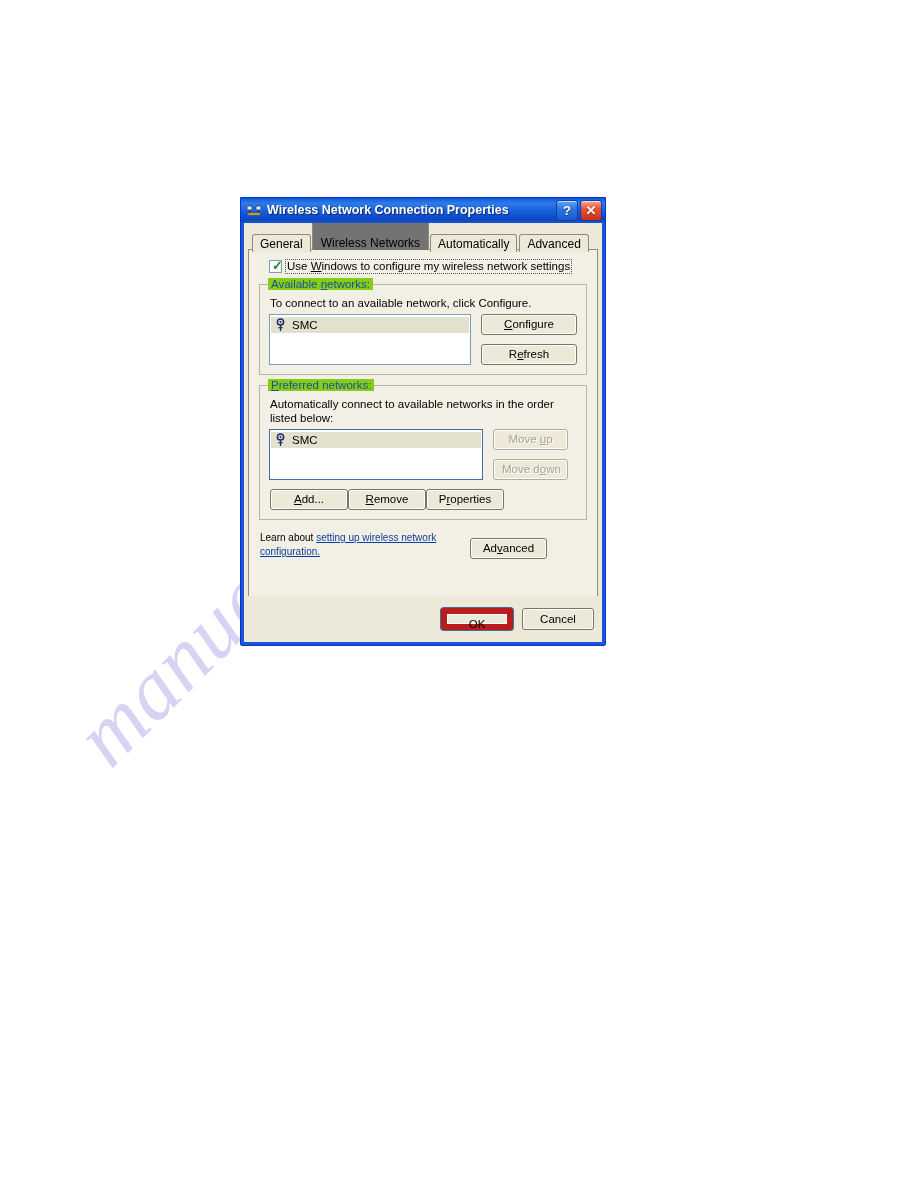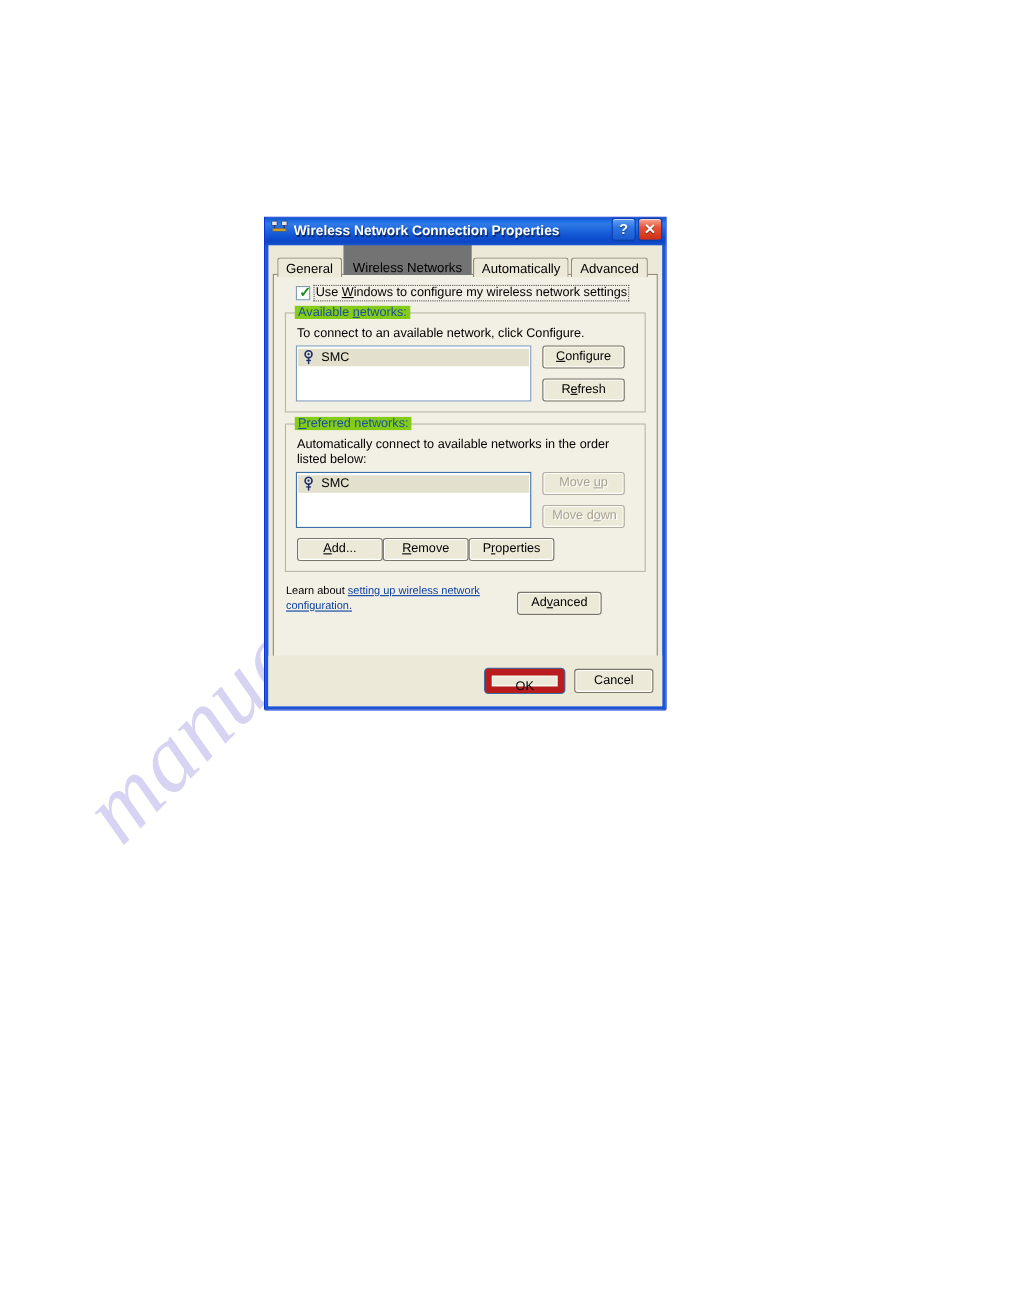--- a/index.html
+++ b/index.html
@@ -67,21 +67,21 @@
   }
 
   
   #titlebar {
     position: relative;
     height: 25px;
     background: linear-gradient(180deg,
         #0b53ce 0%, #1a68e0 8%, #2f7ae8 22%,
         #1e66dd 45%, #0f4fd0 72%, #0c46c4 88%, #1a57cf 100%);
     display: flex;
-    align-items: flex-start;
+    align-items: center;
     padding: 0 3px 0 5px;
     box-sizing: border-box;
     z-index: 2;
   }
   #titlebar .tb-icon {
     width: 16px;
     height: 16px;
     position: relative;
     flex: 0 0 auto;
     margin-right: 5px;
@@ -304,21 +304,21 @@
     color: #a8a192;
     border-color: #b2ac9e;
     text-shadow: 1px 1px 0 #ffffff;
   }
   .xp-btn.default {
     border: 6px solid #b91c1c;
     box-shadow: inset 0 0 0 1px #ffffff, 0 0 0 1px #3a6ea5;
   }
   .btncol .xp-btn + .xp-btn { margin-top: 9px; }
 
-  #avail-buttons .xp-btn { width: 75px; }
+  #avail-buttons .xp-btn { width: 96px; }
   #pref-buttons .xp-btn { width: 75px; }
 
   #pref-actions {
     display: flex;
     margin: 9px 0 0 1px;
   }
   #pref-actions .xp-btn { width: 78px; }
 
   
   #learn-row {

